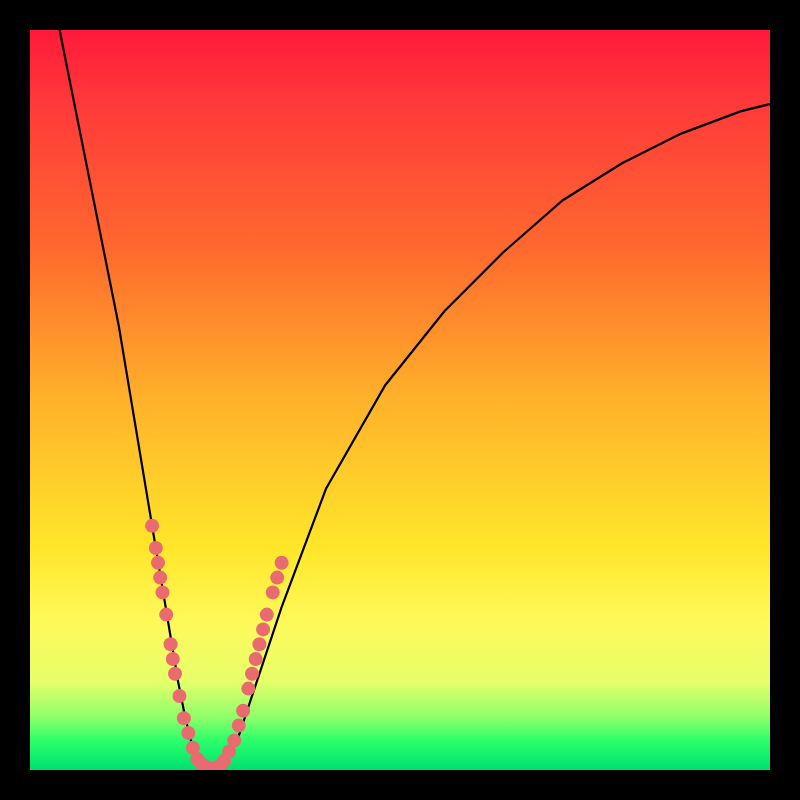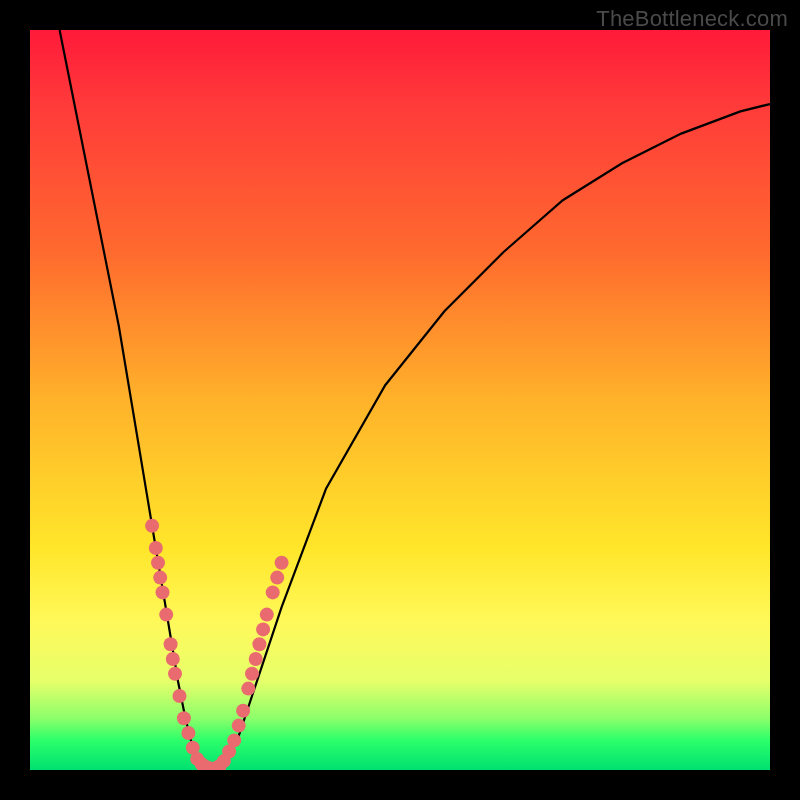--- a/index.html
+++ b/index.html
@@ -95,14 +95,13 @@
           <circle cx="225.7" cy="629.0" r="7" fill="#e96a6f"></circle>
           <circle cx="229.4" cy="614.2" r="7" fill="#e96a6f"></circle>
           <circle cx="233.1" cy="599.4" r="7" fill="#e96a6f"></circle>
           <circle cx="236.8" cy="584.6" r="7" fill="#e96a6f"></circle>
           <circle cx="242.7" cy="562.4" r="7" fill="#e96a6f"></circle>
           <circle cx="247.2" cy="547.6" r="7" fill="#e96a6f"></circle>
           <circle cx="251.6" cy="532.8" r="7" fill="#e96a6f"></circle>
         </g>
     </svg>
   </div>
-  <div class="watermark">TheBottleneck.com</div>
 </div>
 
 </body></html>

